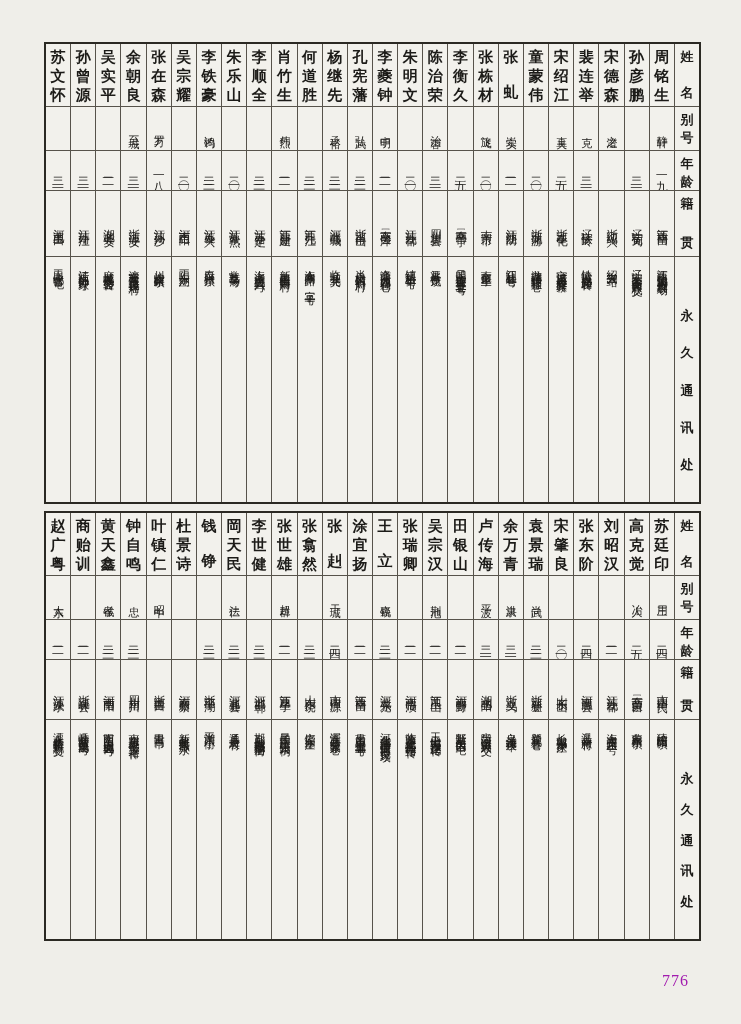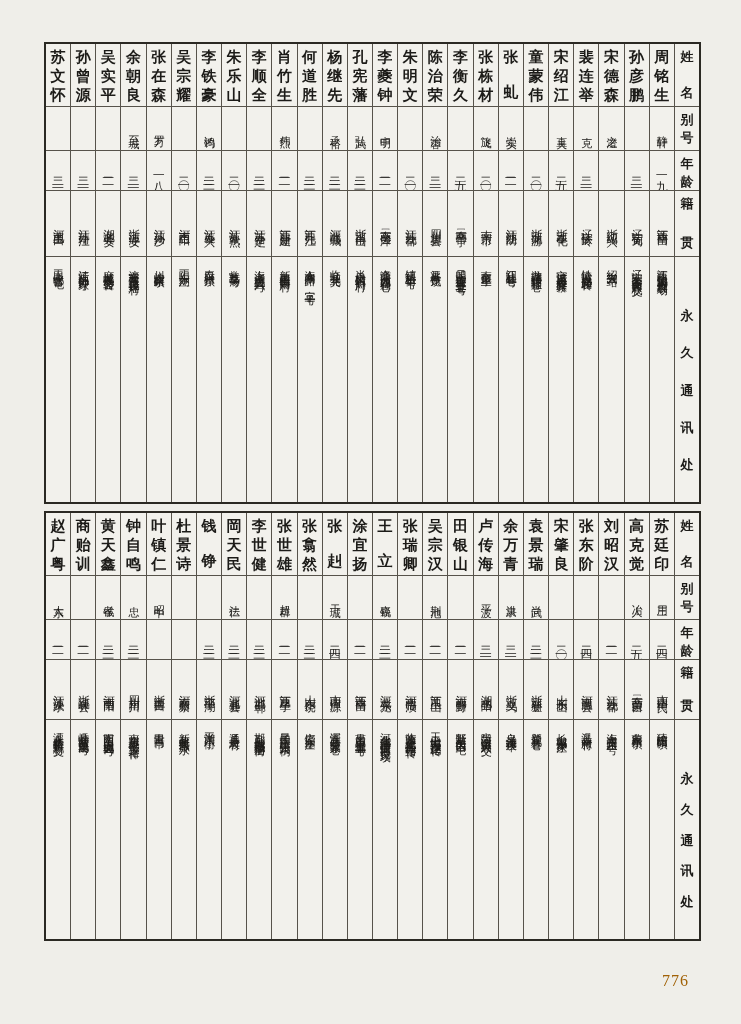--- a/index.html
+++ b/index.html
@@ -65,21 +65,21 @@
     padding:4px 0;box-sizing:border-box;
   }
   .char-spread span{display:block;}
   .t-name span{font-size:15px;font-weight:700;}
   .t-name span.seal{font-size:8px;font-weight:400;}
   .hdr span{font-size:13px;font-weight:700;}
   .hdr-addr{padding-top:46px;padding-bottom:28px;}
 
   .page-number{
     position:absolute;top:972px;right:52px;
-    font-size:16px;letter-spacing:1px;color:#a16207;
+    font-size:16px;letter-spacing:1px;color:#a21caf;
     font-family:"Liberation Serif","DejaVu Serif",serif;
   }
 </style>
 </head>
 <body>
 
 <div class="sheet">
   <section id="table-top" class="dtable">
       <div class="col">
         <div class="cell h-name">

